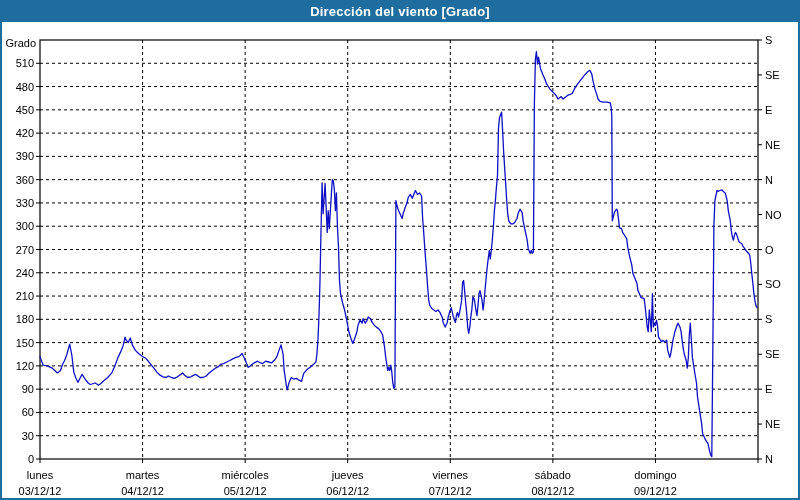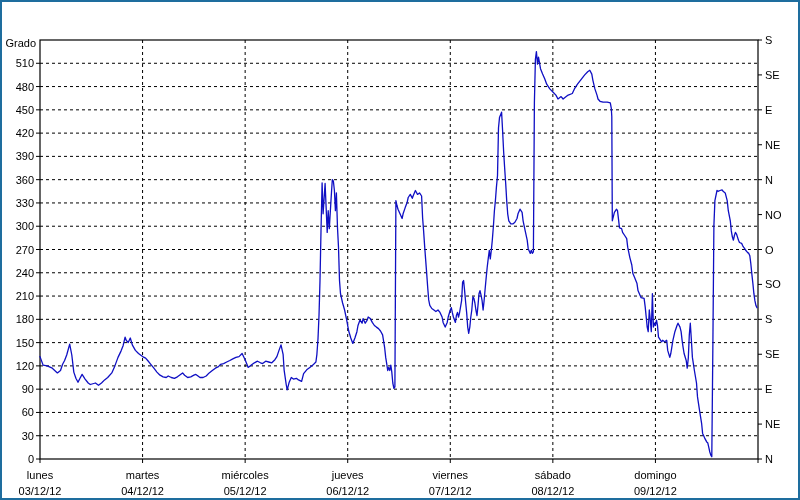--- a/index.html
+++ b/index.html
@@ -12,20 +12,23 @@
     position:absolute;top:0;left:0;right:0;height:22px;background:#1e6d9e;
     display:flex;align-items:center;justify-content:center;
   }
   .titlebar span{color:#ffffff;font-size:13px;font-weight:bold;letter-spacing:.2px;}
   svg{position:absolute;left:0;top:0;}
 </style>
 </head>
 <body>
 
 <div class="canvas">
+  <div class="titlebar">
+    <span>Dirección del viento [Grado]</span>
+  </div>
   <svg id="plot-svg" width="800" height="500" viewBox="0 0 800 500">
       <g stroke="#000000" stroke-width="1" stroke-dasharray="3 3">
         <line x1="40" y1="435.72222222222223" x2="758" y2="435.72222222222223"></line>
         <line x1="40" y1="412.44444444444446" x2="758" y2="412.44444444444446"></line>
         <line x1="40" y1="389.1666666666667" x2="758" y2="389.1666666666667"></line>
         <line x1="40" y1="365.8888888888889" x2="758" y2="365.8888888888889"></line>
         <line x1="40" y1="342.6111111111111" x2="758" y2="342.6111111111111"></line>
         <line x1="40" y1="319.33333333333337" x2="758" y2="319.33333333333337"></line>
         <line x1="40" y1="296.05555555555554" x2="758" y2="296.05555555555554"></line>
         <line x1="40" y1="272.77777777777777" x2="758" y2="272.77777777777777"></line>

